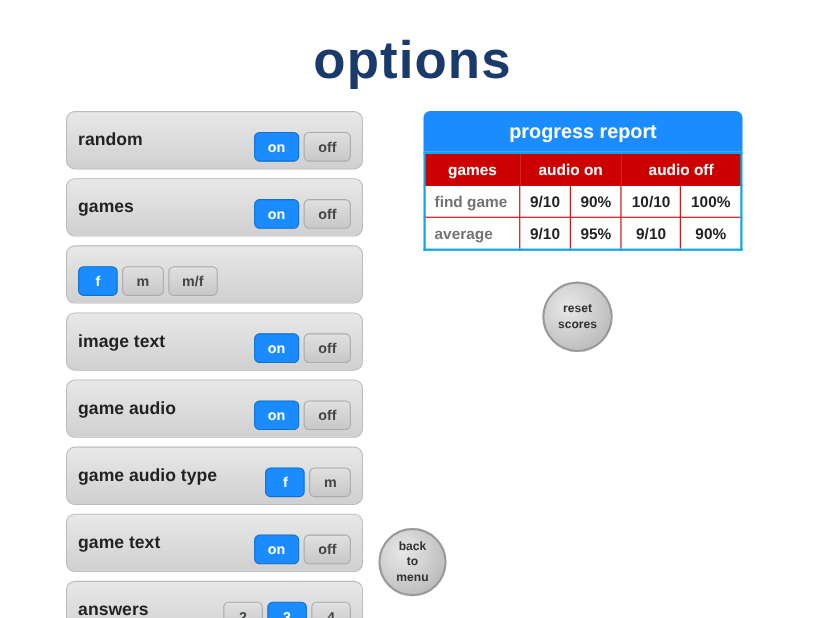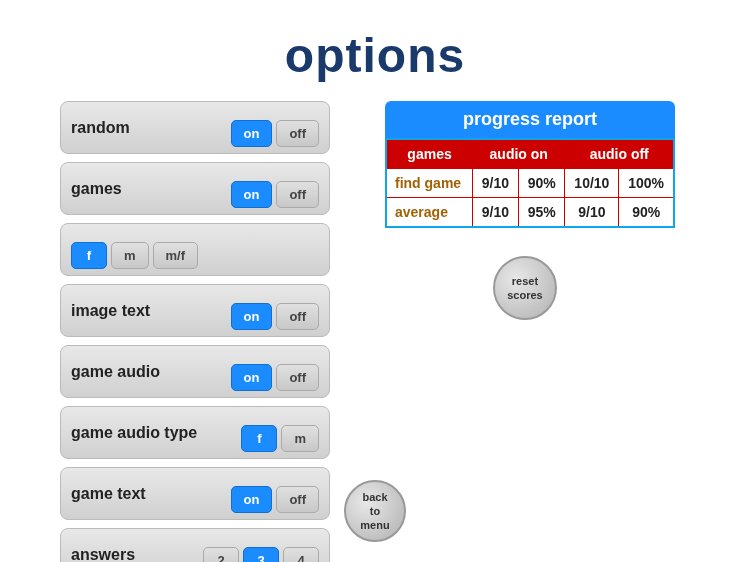--- a/index.html
+++ b/index.html
@@ -137,21 +137,21 @@
       font-weight: bold;
       text-align: center;
       padding: 6px 8px;
       border: 1px solid #cc0000;
       color: #222;
     }
 
     .progress-table td.row-label {
       text-align: left;
       background: #fff;
-      color: #a16207;
+      color: #737373;
     }
 
     .progress-table tr:nth-child(odd) td { background: #fff; }
     .progress-table tr:nth-child(even) td { background: #fff; }
 
     
     #reset-scores {
       margin-top: 10px;
       width: 64px;
       height: 64px;

